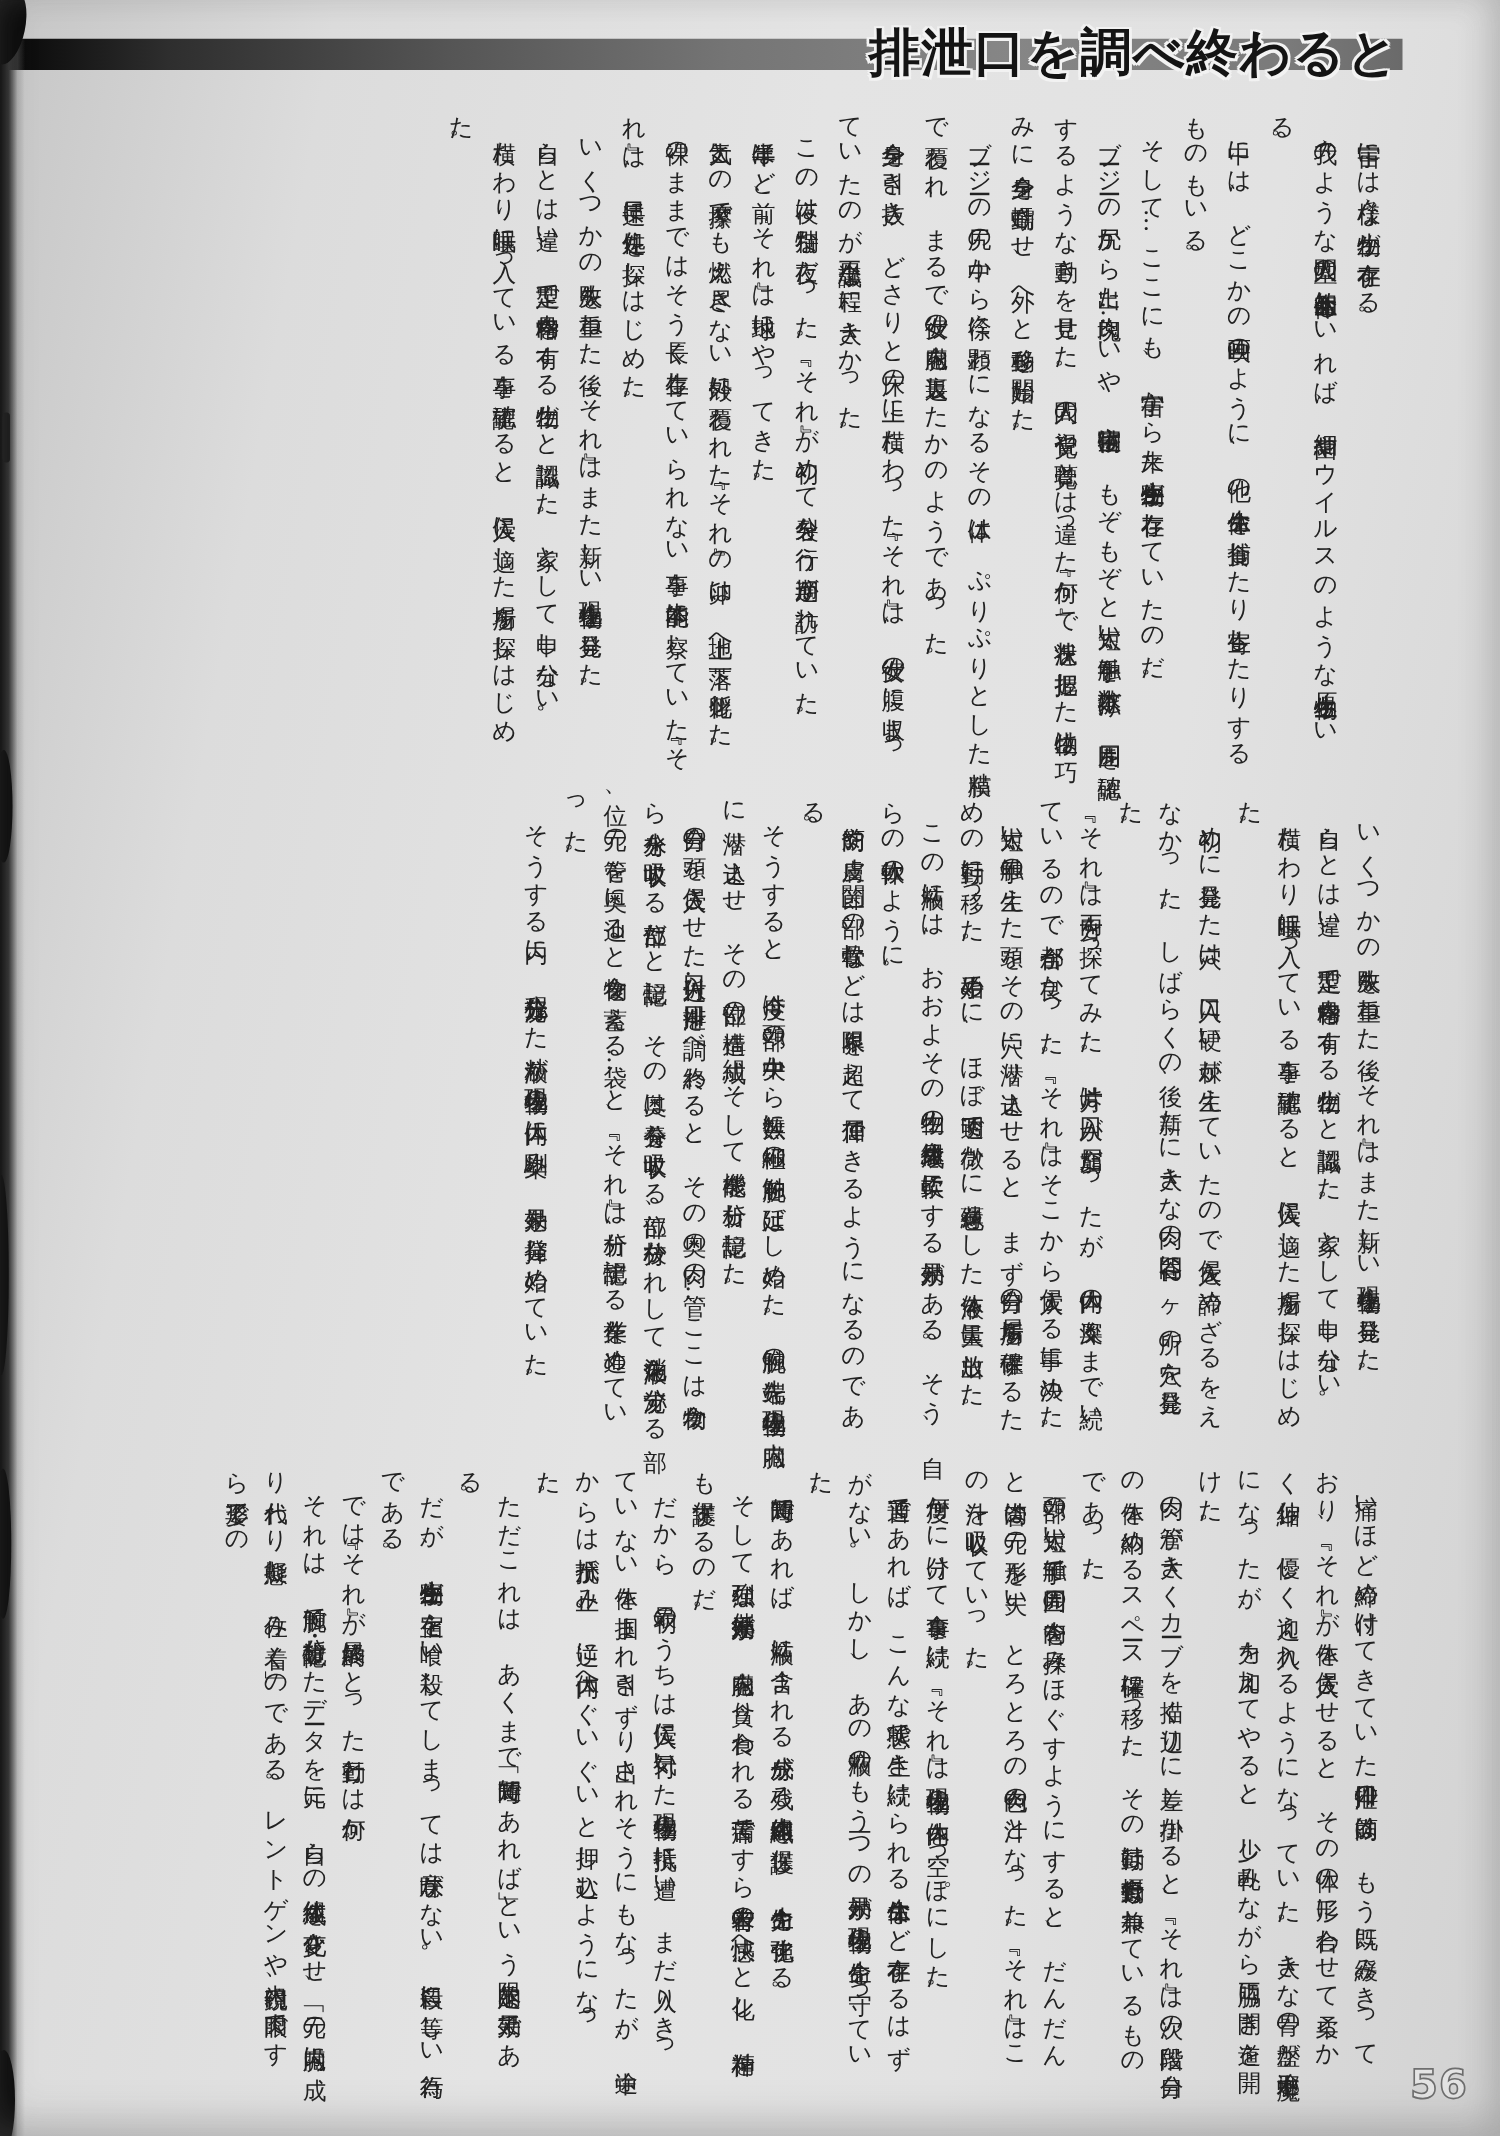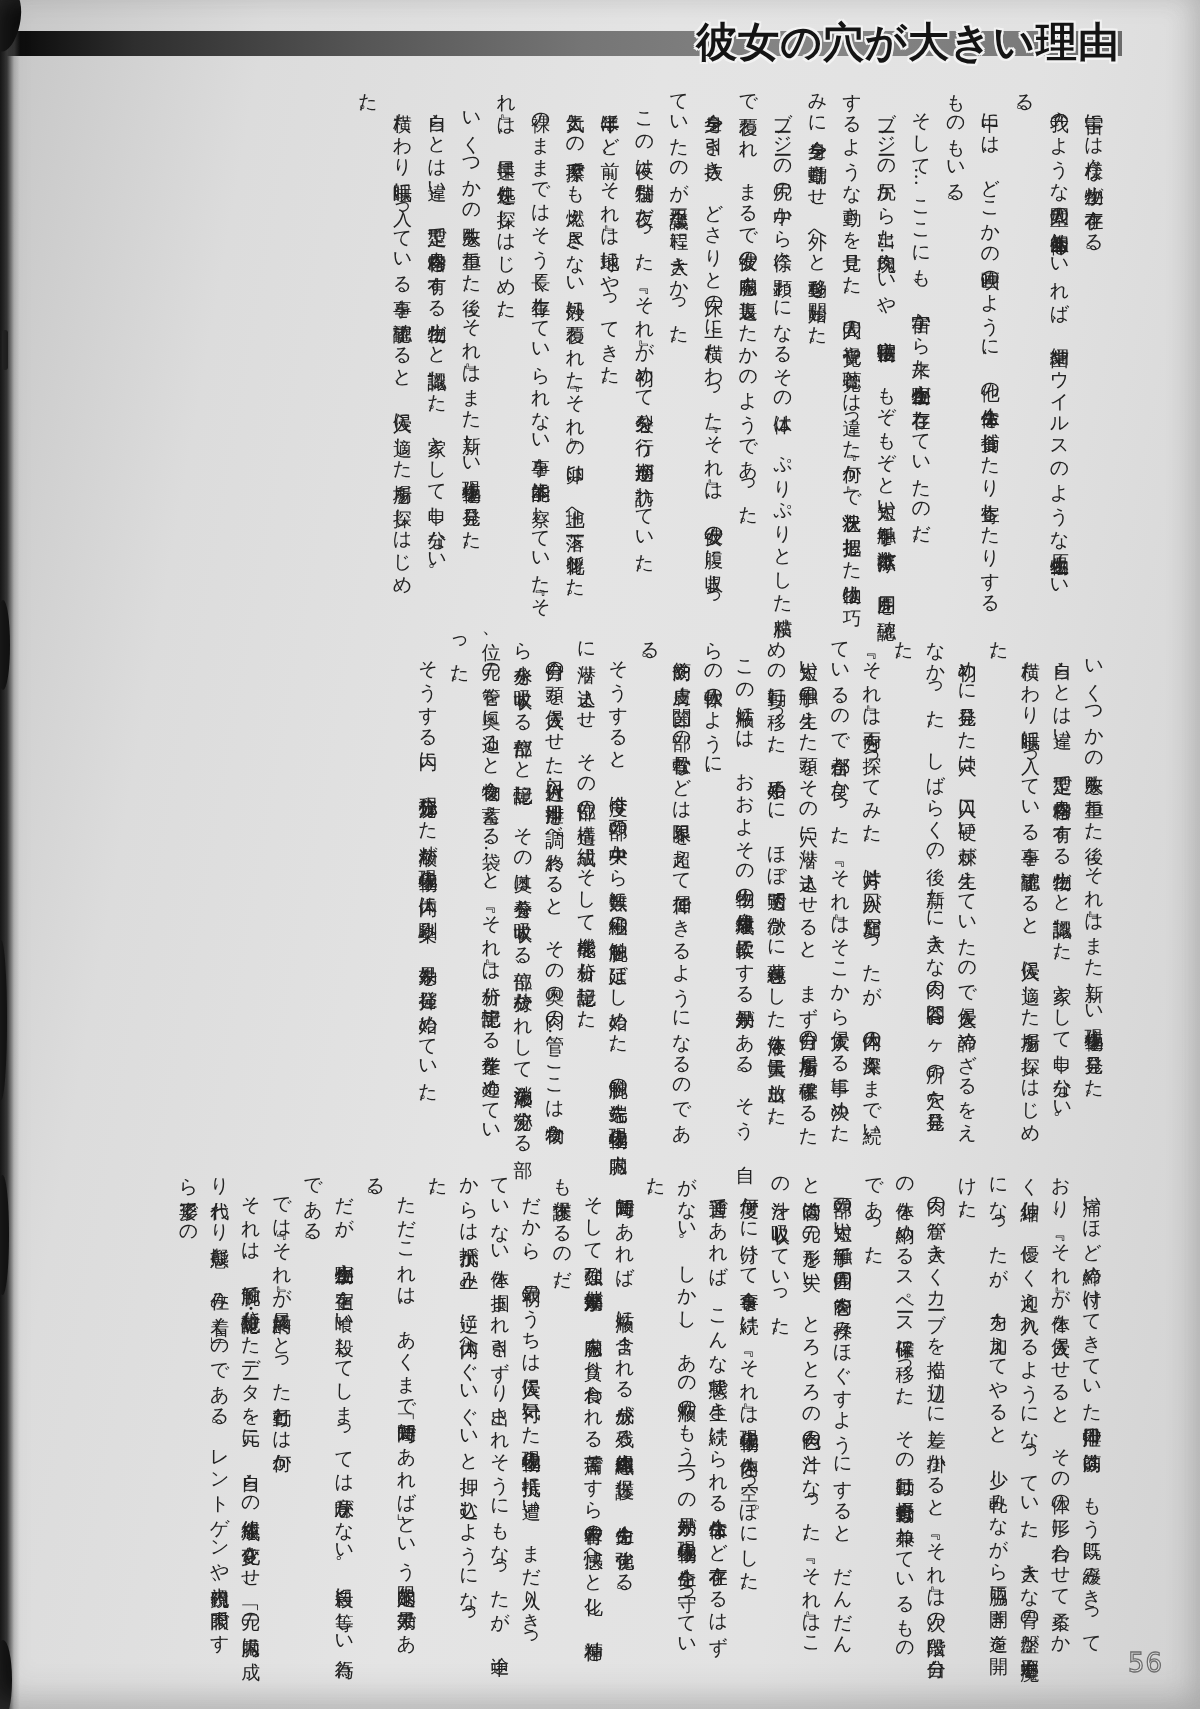--- a/index.html
+++ b/index.html
@@ -27,33 +27,33 @@
     text-shadow:-2px -2px 0 #f2f2f2,2px -2px 0 #f2f2f2,-2px 2px 0 #f2f2f2,2px 2px 0 #f2f2f2,0 2px 0 #f2f2f2,0 -2px 0 #f2f2f2,2px 0 0 #f2f2f2,-2px 0 0 #f2f2f2;}
   
   .band{position:absolute;writing-mode:vertical-rl;color:#222;
     font-size:19px;letter-spacing:1px;}
   .band p{margin:0;text-indent:1em;}
   .band-1{left:102px;top:80px;width:1010px;height:537px;line-height:1.82;}
   .band-2{left:102px;top:628px;width:1008px;height:526px;line-height:1.67;}
   .band-3{left:102px;top:1164px;width:1006px;height:494px;line-height:1.64;}
   
   .page-number{position:absolute;left:1128px;top:1648px;margin:0;
-    font-family:"DejaVu Sans","Liberation Sans",sans-serif;font-size:26px;font-weight:normal;
+    font-family:"DejaVu Sans","Liberation Sans",sans-serif;font-size:32px;font-weight:bold;
     color:#e4e4e4;-webkit-text-stroke:1.3px #6e6e6e;letter-spacing:1px;}
   
   .vignette{position:absolute;inset:0;pointer-events:none;
     box-shadow:inset 0 -14px 30px rgba(90,90,90,.25), inset -10px 0 24px rgba(120,120,120,.18);}
 </style>
 </head>
 <body>
 
 <div class="page">
 
   <div class="title-bar"></div>
-  <h1 class="page-title">彼女の穴が大きい理由</h1>
+  <h1 class="page-title">排泄口を調べ終わると</h1>
 
   <section class="band band-1">
       <p>宇宙には様々な生物が存在する。</p>
       <p>我々のような人間型の知的生命体もいれば、細菌やウイルスのような原生生物もいる。</p>
       <p>中には、どこかの映画のように、他の生命体を捕食したり寄生したりするものもいる。</p>
       <p>そして…ここにも、宇宙から来た寄生生物が存在していたのだ。</p>
       <p>ブージーの尻から出た肉塊…いや、宇宙生物は、もぞもぞと太短い触手を数本拡げ、周囲を確認するような動きを見せた。人間の視覚や聴覚とは違った『何か』で状況を把握した生物は巧みに全身を蠕動させ、外へと移動を開始した。</p>
       <p>ブージーの尻の中から徐々に顕わになるその体は、ぷりぷりとした粘膜で覆われ、まるで彼女の内臓を裏返したかのようであった。</p>
       <p>全身を引き抜き、どさりと床の上に横たわった『それ』は、彼女の腹に収まっていたのが不思議な程に大きかった。</p>
       <p>この夜は特別な夜だった。『それ』が初めて分裂を行う適期が訪れていた。</p>

